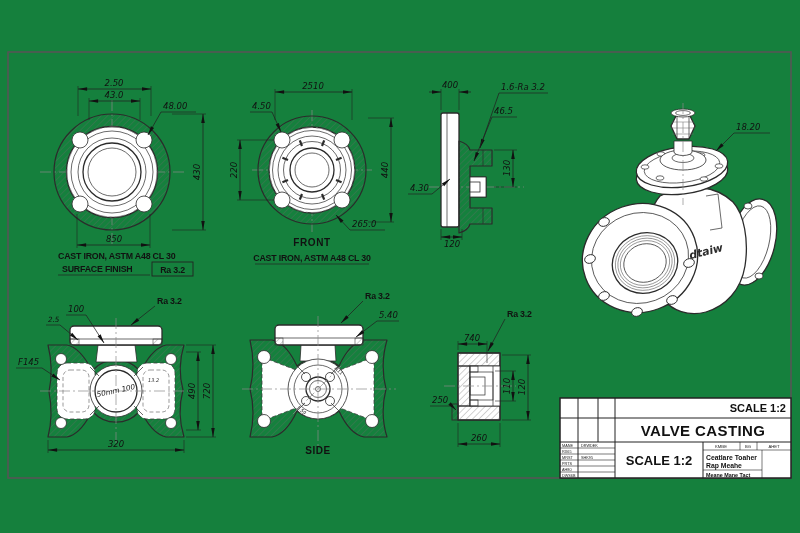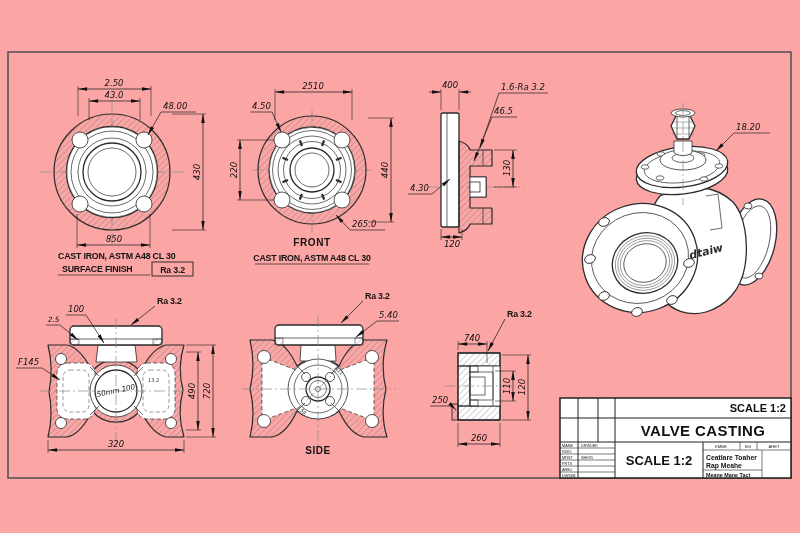--- a/index.html
+++ b/index.html
@@ -1,16 +1,16 @@
 <!DOCTYPE html>
 <html><head>
 <meta charset="utf-8">
 <style>
   html,body{margin:0;padding:0;background:#fff;}
-  .stage{position:relative;width:800px;height:533px;background:#fca5a5;overflow:hidden;
+  .stage{position:relative;width:800px;height:533px;background:#15803d;overflow:hidden;
          font-family:"Liberation Sans",sans-serif;}
   svg text{fill:#111;}
   .ol{fill:none;stroke:#2b2b2b;stroke-width:1.3;stroke-linejoin:round}
   .olf{fill:#fff;stroke:#2b2b2b;stroke-width:1.3;stroke-linejoin:round}
   .hf{fill:url(#h);stroke:#2b2b2b;stroke-width:1.2;stroke-linejoin:round}
   .tl{fill:none;stroke:#2b2b2b;stroke-width:.7}
   .tlf{fill:#fff;stroke:#2b2b2b;stroke-width:.8}
   .cl{fill:none;stroke:#8a8a8a;stroke-width:.7;stroke-dasharray:11 3 2 3}
   .ext{stroke:#222;stroke-width:.6}
   .dl{fill:none;stroke:#222;stroke-width:.75;marker-start:url(#a);marker-end:url(#a)}

